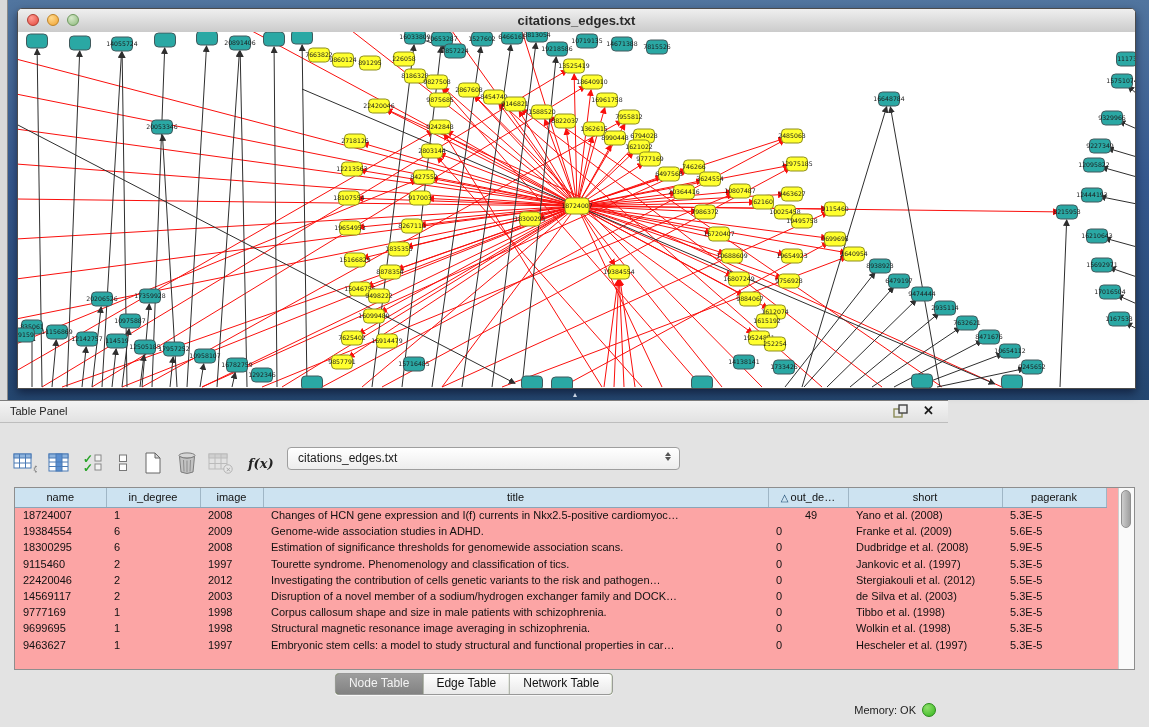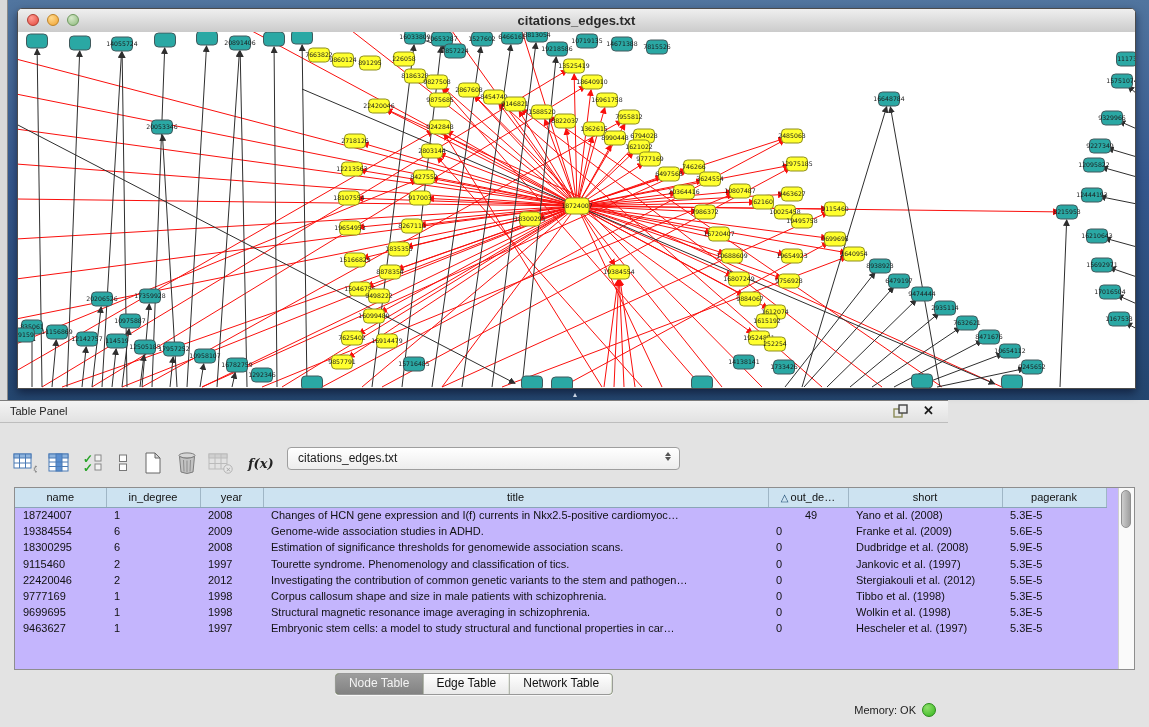--- a/index.html
+++ b/index.html
@@ -34,21 +34,21 @@
   .tb-icon{width:26px;height:24px;margin-right:8px;display:flex;align-items:center;justify-content:center;}
   .tb-icon.narrow{width:18px;}
   #fx-label{font-family:"DejaVu Serif","Liberation Serif",serif;font-style:italic;font-weight:bold;font-size:13px;color:#222;margin:0 10px 0 6px;}
   #table-select{position:absolute;left:275px;top:-2px;width:393px;height:23px;background:linear-gradient(180deg,#ffffff,#ededed);
     border:1px solid #9e9e9e;border-radius:4px;font-size:12px;color:#1c1c1c;line-height:21px;padding-left:10px;box-sizing:border-box;}
   .stepper{position:absolute;right:8px;top:4px;display:flex;flex-direction:column;gap:1px;}
   .stepper i{width:0;height:0;border-left:3.5px solid transparent;border-right:3.5px solid transparent;}
   .stepper .up{border-bottom:4px solid #555;}
   .stepper .dn{border-top:4px solid #555;}
 
-  #table-wrap{position:absolute;left:14px;top:86px;width:1121px;height:183px;background:#c4b5fd;border:1px solid #8e8e8e;box-sizing:border-box;overflow:hidden;}
+  #table-wrap{position:absolute;left:14px;top:86px;width:1121px;height:183px;background:#fca5a5;border:1px solid #8e8e8e;box-sizing:border-box;overflow:hidden;}
   table{border-collapse:collapse;table-layout:fixed;font-size:11px;color:#111;}
   th{background:#cde3f1;border-right:1px solid #9fb6c6;border-bottom:1px solid #8aa5b8;font-weight:normal;
      height:19px;text-align:center;overflow:hidden;white-space:nowrap;padding:0 2px;box-sizing:border-box;}
   td{height:16.2px;padding:0 2px 0 8px;overflow:hidden;white-space:nowrap;box-sizing:border-box;}
   .sort-tri{color:#16456e;font-size:10px;margin-right:2px;}
   #vscroll{position:absolute;right:0;top:0;width:15px;height:181px;background:#fafafa;border-left:1px solid #cfcfcf;}
   #vthumb{position:absolute;left:2px;top:2px;width:10px;height:38px;border-radius:5px;
     background:linear-gradient(90deg,#cdcdcd,#9e9e9e);border:1px solid #8f8f8f;box-sizing:border-box;}
 
   #tabs{position:absolute;left:50%;transform:translateX(-50%);top:272px;display:inline-flex;height:20px;
@@ -832,21 +832,21 @@
           </span>
       </div>
     </div>
 
     <div id="table-wrap">
       <table>
         <thead>
             <tr id="hdr-row">
               <th style="width: 91px;">name</th>
               <th style="width: 94px;">in_degree</th>
-              <th style="width: 63px;">year</th>
+              <th style="width: 63px;">image</th>
               <th style="width: 505px;">title</th>
               <th style="width: 80px;"><span class="sort-tri">△</span>out_de…</th>
               <th style="width: 154px;">short</th>
               <th style="width: 104px;">pagerank</th>
             </tr>
           </thead>
         <tbody id="body-rows">
             <tr>
               <td style="width: 91px;">18724007</td>
               <td style="width: 94px;">1</td>
@@ -880,24 +880,33 @@
               <td style="width: 63px;">1997</td>
               <td style="width: 505px;">Tourette syndrome. Phenomenology and classification of tics.</td>
               <td style="width: 80px;">0</td>
               <td style="width: 154px;">Jankovic et al. (1997)</td>
               <td style="width: 104px;">5.3E-5</td>
             </tr>
             <tr>
               <td style="width: 91px;">22420046</td>
               <td style="width: 94px;">2</td>
               <td style="width: 63px;">2012</td>
-              <td style="width: 505px;">Investigating the contribution of common genetic variants to the stem and pathogen…</td>
+              <td style="width: 505px;">Investigating the contribution of cells genetic variants to the risk and pathogen…</td>
               <td style="width: 80px;">0</td>
               <td style="width: 154px;">Stergiakouli et al. (2012)</td>
               <td style="width: 104px;">5.5E-5</td>
+            </tr>
+            <tr>
+              <td style="width: 91px;">14569117</td>
+              <td style="width: 94px;">2</td>
+              <td style="width: 63px;">2003</td>
+              <td style="width: 505px;">Disruption of a novel member of a sodium/hydrogen exchanger family and DOCK…</td>
+              <td style="width: 80px;">0</td>
+              <td style="width: 154px;">de Silva et al. (2003)</td>
+              <td style="width: 104px;">5.3E-5</td>
             </tr>
             <tr>
               <td style="width: 91px;">9777169</td>
               <td style="width: 94px;">1</td>
               <td style="width: 63px;">1998</td>
               <td style="width: 505px;">Corpus callosum shape and size in male patients with schizophrenia.</td>
               <td style="width: 80px;">0</td>
               <td style="width: 154px;">Tibbo et al. (1998)</td>
               <td style="width: 104px;">5.3E-5</td>
             </tr>

